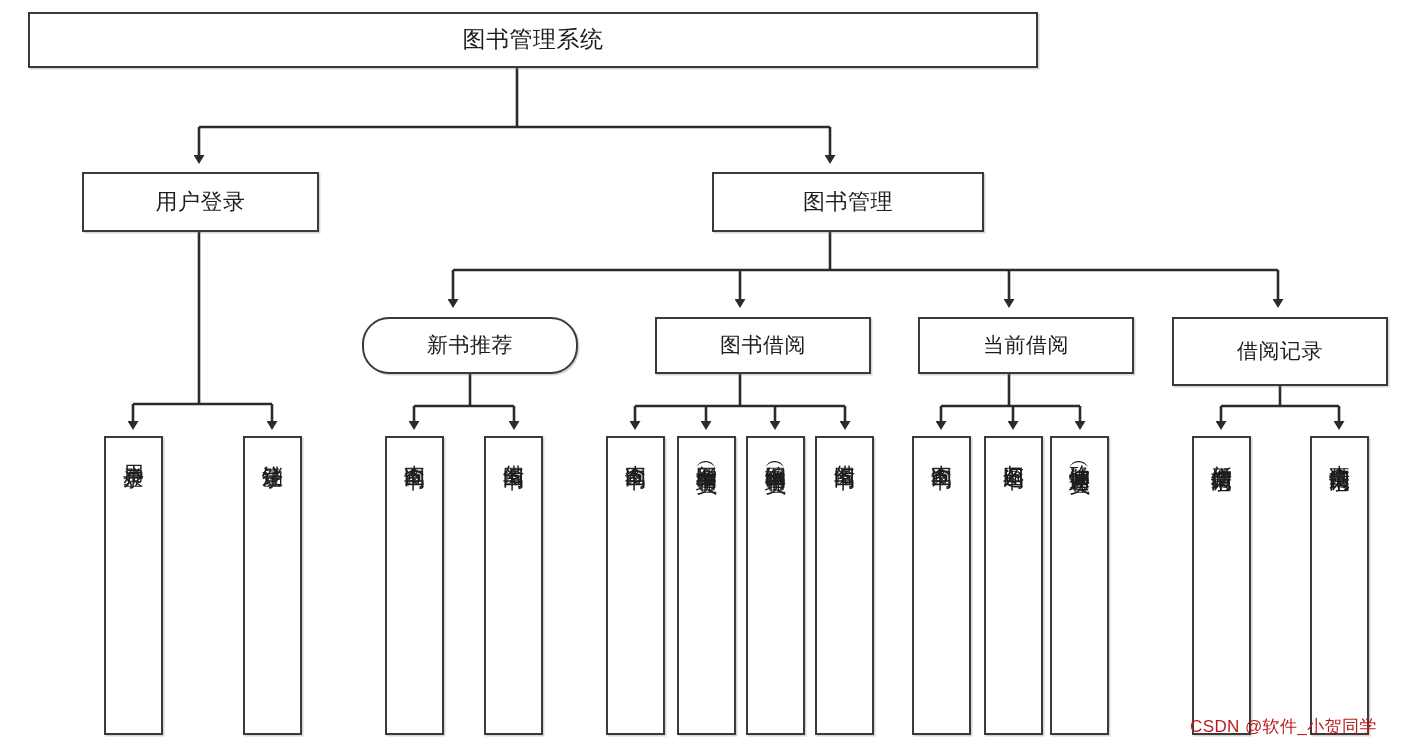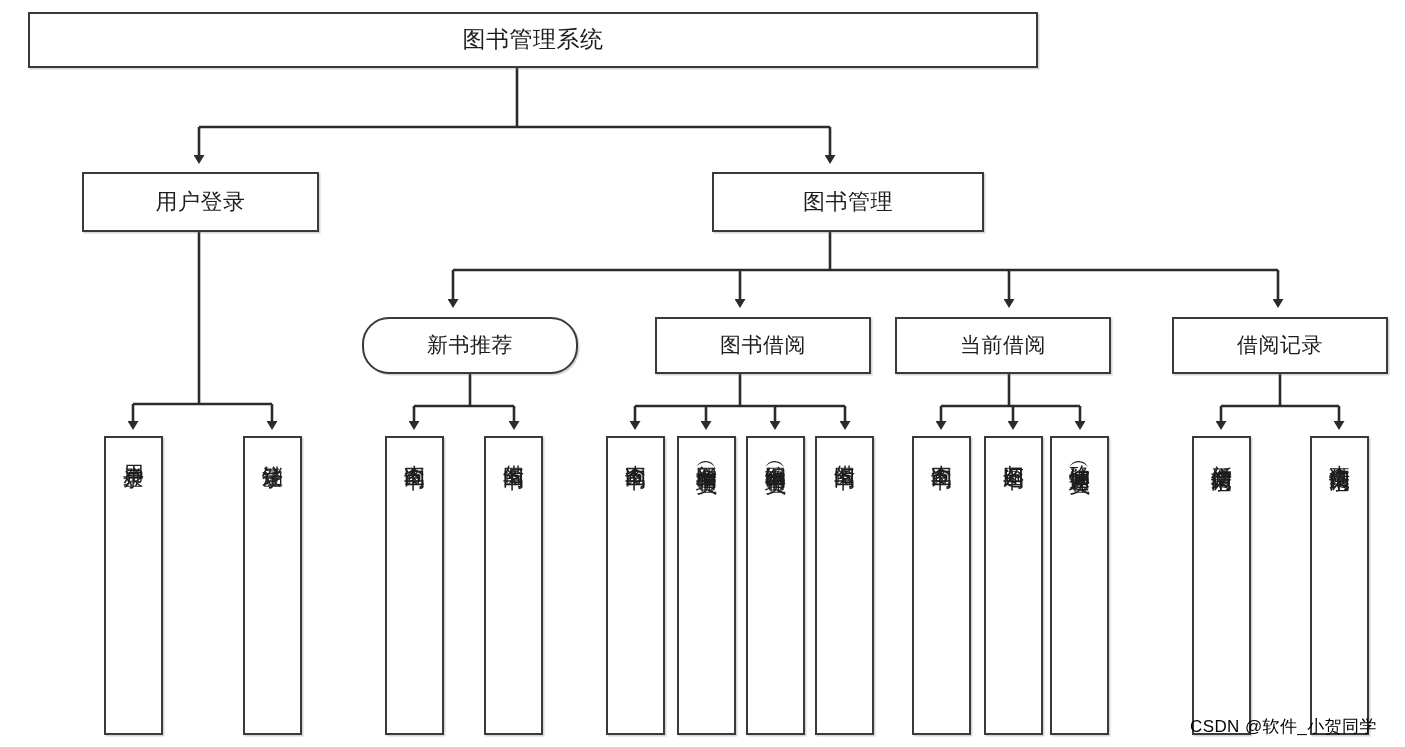--- a/index.html
+++ b/index.html
@@ -61,21 +61,21 @@
     writing-mode: vertical-rl;
     text-orientation: upright;
     font-size: 21px;
     line-height: 1.05;
     letter-spacing: 1.5px;
     white-space: nowrap;
   }
   .watermark {
     position: absolute;
     font-size: 17px;
-    color: #000000;
+    color: #b91c1c;
     letter-spacing: 0.4px;
     white-space: nowrap;
   }
 </style>
 </head>
 <body>
 
 <div id="canvas">
 
   <svg class="edges" viewBox="0 0 1405 747" xmlns="http://www.w3.org/2000/svg">
@@ -144,25 +144,25 @@
   </div>
 
   <div class="node level3" style="left:362px; top:317px; width:216px; height:57px;border-radius:27px;">
     <span class="lbl">新书推荐</span>
   </div>
 
   <div class="node level3" style="left:632px; top:317px; width:216px; height:57px;margin-left:23px;">
     <span class="lbl">图书借阅</span>
   </div>
 
-  <div class="node level3" style="left:895px; top:317px; width:216px; height:57px;">
+  <div class="node level3" style="left:918px; top:317px; width:216px; height:57px;">
     <span class="lbl">当前借阅</span>
   </div>
 
-  <div class="node level3" style="left:1172px; top:317px; width:216px; height:57px;">
+  <div class="node level3" style="left:1172px; top:317px; width:216px; height:69px;">
     <span class="lbl">借阅记录</span>
   </div>
 
   <div class="node leaf" style="left:104px; top:436px; width:59px; height:299px;">
     <span class="lbl">用户登录</span>
   </div>
 
   <div class="node leaf" style="left:243px; top:436px; width:59px; height:299px;">
     <span class="lbl">注销登录</span>
   </div>

